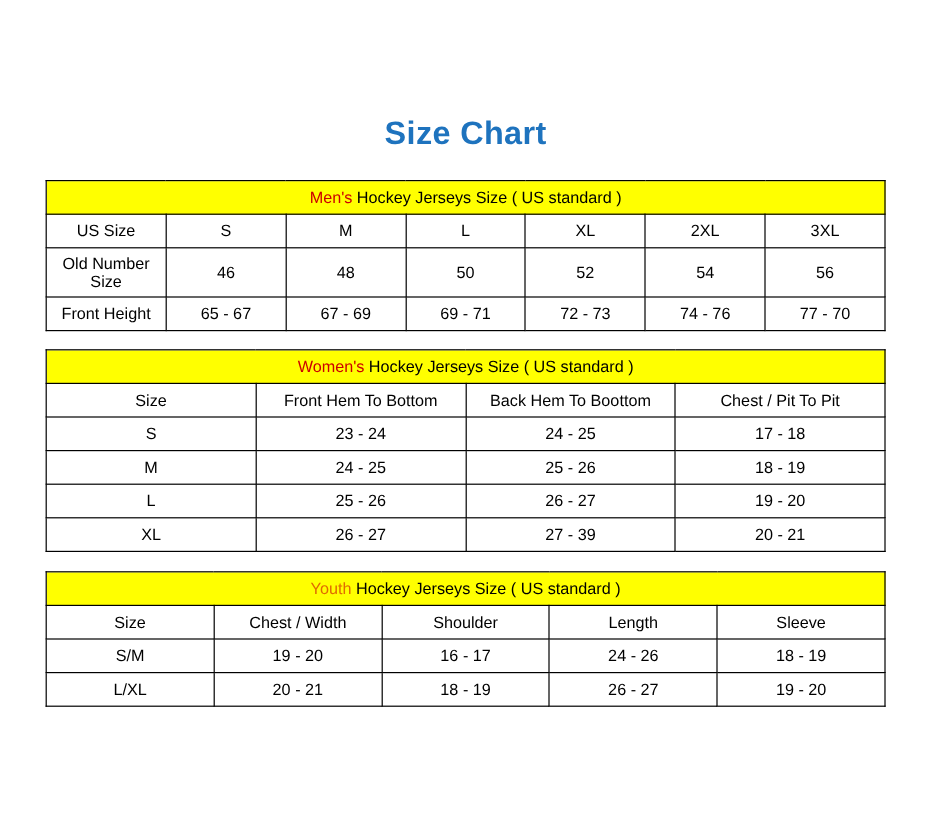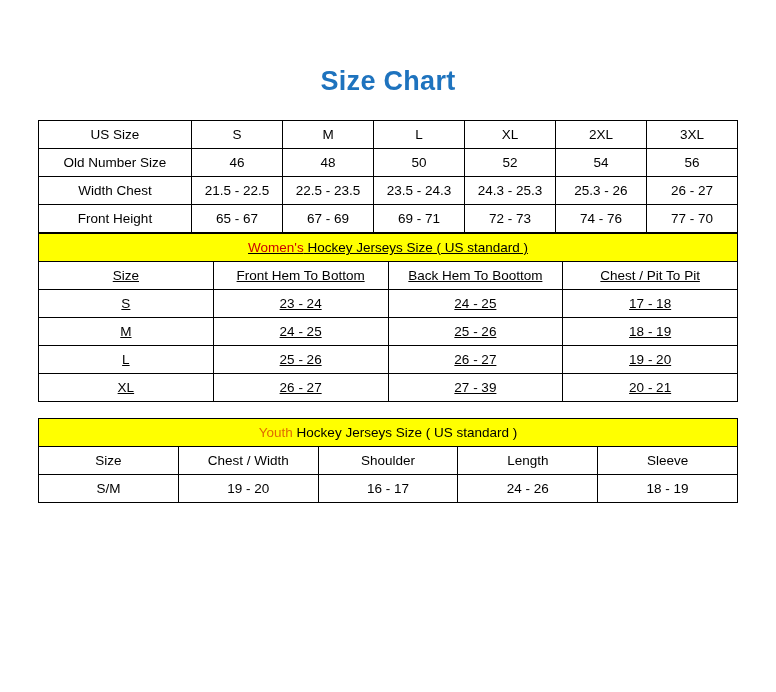--- a/index.html
+++ b/index.html
@@ -19,21 +19,21 @@
     height: 692px;
     box-sizing: border-box;
     padding: 0 38px;
   }
   .title {
     text-align: center;
     color: #1e73be;
     font-size: 27px;
     font-weight: bold;
     margin: 0;
-    padding-top: 66px;
+    padding-top: 96px;
     padding-bottom: 0;
     letter-spacing: 0.3px;
   }
   table.chart {
     width: 700px;
     border-collapse: collapse;
     margin: 0 auto;
     margin-top: 23px;
     table-layout: fixed;
   }
@@ -69,59 +69,53 @@
 </head>
 <body>
 
 <div class="page">
 
   <h1 class="title">Size Chart</h1>
 
   <table class="chart">
     <tbody>
       <tr>
+        <td class="section-head" colspan="7"><span class="accent-red">Men's</span><span> Hockey Jerseys Size ( US standard )</span></td>
+      </tr>
+      <tr>
         <td class="hdr men-col1">US Size</td>
         <td class="hdr">S</td>
         <td class="hdr">M</td>
         <td class="hdr">L</td>
         <td class="hdr">XL</td>
         <td class="hdr">2XL</td>
         <td class="hdr">3XL</td>
       </tr>
       <tr>
         <td>Old Number Size</td>
         <td>46</td>
         <td>48</td>
         <td>50</td>
         <td>52</td>
         <td>54</td>
         <td>56</td>
       </tr>
       <tr>
-        <td>Width Chest</td>
-        <td>21.5 - 22.5</td>
-        <td>22.5 - 23.5</td>
-        <td>23.5 - 24.3</td>
-        <td>24.3 - 25.3</td>
-        <td>25.3 - 26</td>
-        <td>26 - 27</td>
-      </tr>
-      <tr>
         <td>Front Height</td>
         <td>65 - 67</td>
         <td>67 - 69</td>
         <td>69 - 71</td>
         <td>72 - 73</td>
         <td>74 - 76</td>
         <td>77 - 70</td>
       </tr>
     </tbody>
   </table>
 
-  <table class="chart" style="margin-top:0;text-decoration:underline;">
+  <table class="chart" style="margin-top:15px;">
     <tbody>
       <tr>
         <td class="section-head" colspan="4"><span class="accent-pink">Women's</span><span> Hockey Jerseys Size ( US standard )</span></td>
       </tr>
       <tr>
         <td class="hdr women-col1">Size</td>
         <td class="hdr">Front Hem To Bottom</td>
         <td class="hdr">Back Hem To Boottom</td>
         <td class="hdr">Chest / Pit To Pit</td>
       </tr>
@@ -164,16 +158,23 @@
         <td class="hdr">Length</td>
         <td class="hdr">Sleeve</td>
       </tr>
       <tr>
         <td class="rowlabel-bold">S/M</td>
         <td>19 - 20</td>
         <td>16 - 17</td>
         <td>24 - 26</td>
         <td>18 - 19</td>
       </tr>
+      <tr>
+        <td class="rowlabel-bold">L/XL</td>
+        <td>20 - 21</td>
+        <td>18 - 19</td>
+        <td>26 - 27</td>
+        <td>19 - 20</td>
+      </tr>
     </tbody>
   </table>
 
 </div>
 
 </body></html>

